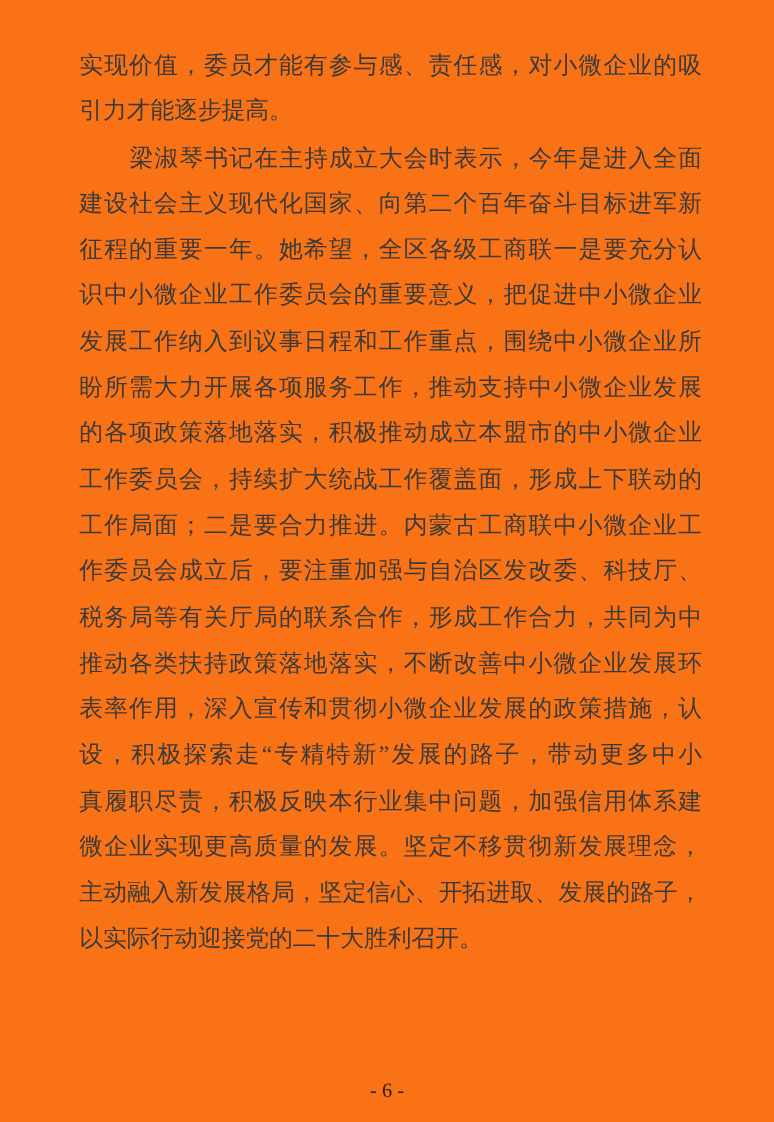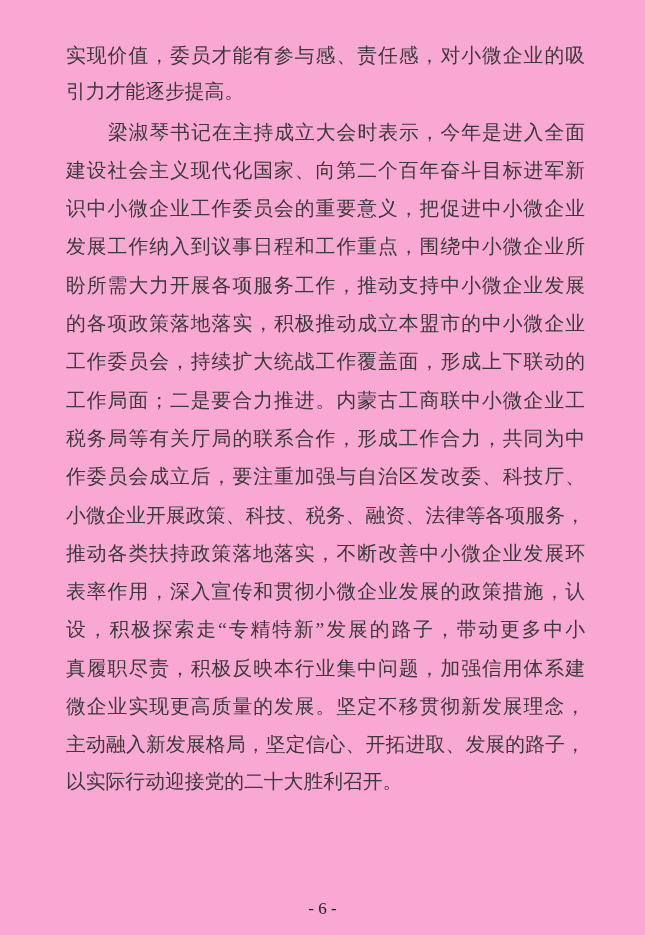--- a/index.html
+++ b/index.html
@@ -5,21 +5,21 @@
   html, body {
     margin: 0;
     padding: 0;
     background: #ffffff;
     font-family: "Liberation Serif", serif;
   }
   .page {
     position: relative;
     width: 645px;
     height: 935px;
-    background: #f9a8d4;
+    background: #f97316;
     overflow: hidden;
   }
   .doc-body {
     position: absolute;
     left: 66px;
     top: 36px;
     width: 519px;
     color: #3a3a3a;
     font-size: 19.8px;
   }
@@ -53,29 +53,29 @@
 </head>
 <body>
 
 <div class="page">
   <div class="doc-body">
 
   <div class="line">实现价值，委员才能有参与感、责任感，对小微企业的吸</div>
       <div class="line para-end">引力才能逐步提高。</div>
       <div class="line para-indent">梁淑琴书记在主持成立大会时表示，今年是进入全面</div>
       <div class="line">建设社会主义现代化国家、向第二个百年奋斗目标进军新</div>
+      <div class="line">征程的重要一年。她希望，全区各级工商联一是要充分认</div>
       <div class="line">识中小微企业工作委员会的重要意义，把促进中小微企业</div>
       <div class="line">发展工作纳入到议事日程和工作重点，围绕中小微企业所</div>
       <div class="line">盼所需大力开展各项服务工作，推动支持中小微企业发展</div>
       <div class="line">的各项政策落地落实，积极推动成立本盟市的中小微企业</div>
       <div class="line">工作委员会，持续扩大统战工作覆盖面，形成上下联动的</div>
       <div class="line">工作局面；二是要合力推进。内蒙古工商联中小微企业工</div>
+      <div class="line">作委员会成立后，要注重加强与自治区发改委、科技厅、</div>
       <div class="line">税务局等有关厅局的联系合作，形成工作合力，共同为中</div>
-      <div class="line">作委员会成立后，要注重加强与自治区发改委、科技厅、</div>
-      <div class="line">小微企业开展政策、科技、税务、融资、法律等各项服务，</div>
       <div class="line">推动各类扶持政策落地落实，不断改善中小微企业发展环</div>
       <div class="line">表率作用，深入宣传和贯彻小微企业发展的政策措施，认</div>
       <div class="line">设，积极探索走“专精特新”发展的路子，带动更多中小</div>
       <div class="line">真履职尽责，积极反映本行业集中问题，加强信用体系建</div>
       <div class="line">微企业实现更高质量的发展。坚定不移贯彻新发展理念，</div>
       <div class="line">主动融入新发展格局，坚定信心、开拓进取、发展的路子，</div>
       <div class="line para-end">以实际行动迎接党的二十大胜利召开。</div>
     </div>
   <div class="footer">
     <span>- 6 -</span>

